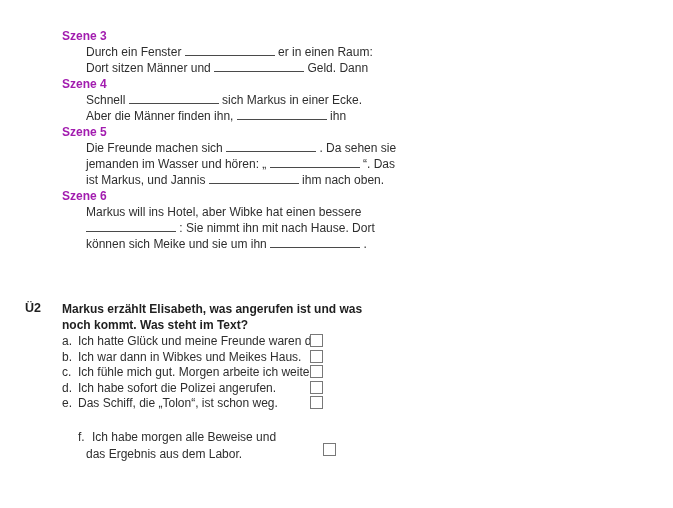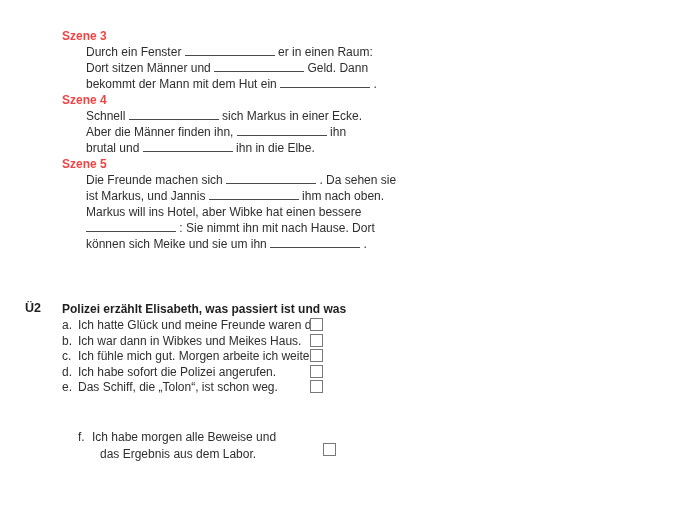--- a/index.html
+++ b/index.html
@@ -25,21 +25,21 @@
     position: absolute;
     left: 62px;
     top: 28px;
     width: 310px;
     font-size: 12px;
     line-height: 16px;
     white-space: nowrap;
   }
   .scene-title {
     font-weight: bold;
-    color: #ef4444;
+    color: #a21caf;
   }
   .line {
     white-space: nowrap;
     margin-left: 24px;
   }
   .blank {
     display: inline-block;
     width: 90px;
     height: 10px;
     border-bottom: 1px solid #4a4a4a;
@@ -92,57 +92,58 @@
     top: 429px;
     font-size: 12px;
     line-height: 16.5px;
     white-space: nowrap;
   }
   .f-row { display: flex; }
   .f-letter {
     display: inline-block;
     width: 14px;
   }
-  .f-line2 { margin-left: 22px; }
+  .f-line2 { margin-left: 8px; }
   .f-checkbox {
     position: absolute;
     left: 323px;
     top: 443px;
     width: 11px;
     height: 11px;
     border: 1.5px solid #787878;
     background: #ffffff;
   }
 </style>
 </head>
 <body>
 
 <div class="page">
 
   <div class="scenes">
       <div class="scene-title">Szene 3</div>
       <div class="line">Durch ein Fenster <span class="blank"></span> er in einen Raum:</div>
       <div class="line">Dort sitzen Männer und <span class="blank"></span> Geld. Dann</div>
-      <div class="line">bekommt der Mann mit dem Hut ein <span class="blank"></span> .</div>
       <div class="scene-title">Szene 4</div>
       <div class="line">Schnell <span class="blank"></span> sich Markus in einer Ecke.</div>
       <div class="line">Aber die Männer finden ihn, <span class="blank"></span> ihn</div>
-      <div class="line">brutal und <span class="blank"></span> ihn in die Elbe.</div>
       <div class="scene-title">Szene 5</div>
       <div class="line">Die Freunde machen sich <span class="blank"></span> . Da sehen sie</div>
+      <div class="line">jemanden im Wasser und hören: „ <span class="blank"></span> “. Das</div>
       <div class="line">ist Markus, und Jannis <span class="blank"></span> ihm nach oben.</div>
+      <div class="scene-title">Szene 6</div>
       <div class="line">Markus will ins Hotel, aber Wibke hat einen bessere</div>
       <div class="line"><span class="blank"></span> : Sie nimmt ihn mit nach Hause. Dort</div>
       <div class="line">können sich Meike und sie um ihn <span class="blank"></span> .</div>
     </div>
 
   <div class="u2-label">Ü2</div>
 
   <div class="u2">
-    <div class="prompt">Polizei erzählt Elisabeth, was passiert ist und was</div>
+    <div class="prompt">Markus erzählt Elisabeth, was angerufen ist und was</div>
+    <div class="prompt">noch kommt. Was steht im Text?</div>
     <div>
         <div class="item-row"><span class="letter">a.</span><span>Ich hatte Glück und meine Freunde waren da.</span><span class="checkbox"></span></div>
         <div class="item-row"><span class="letter">b.</span><span>Ich war dann in Wibkes und Meikes Haus.</span><span class="checkbox"></span></div>
         <div class="item-row"><span class="letter">c.</span><span>Ich fühle mich gut. Morgen arbeite ich weiter.</span><span class="checkbox"></span></div>
         <div class="item-row"><span class="letter">d.</span><span>Ich habe sofort die Polizei angerufen.</span><span class="checkbox"></span></div>
         <div class="item-row"><span class="letter">e.</span><span>Das Schiff, die „Tolon“, ist schon weg.</span><span class="checkbox"></span></div>
       </div>
   </div>
 
   <div class="f-block">

